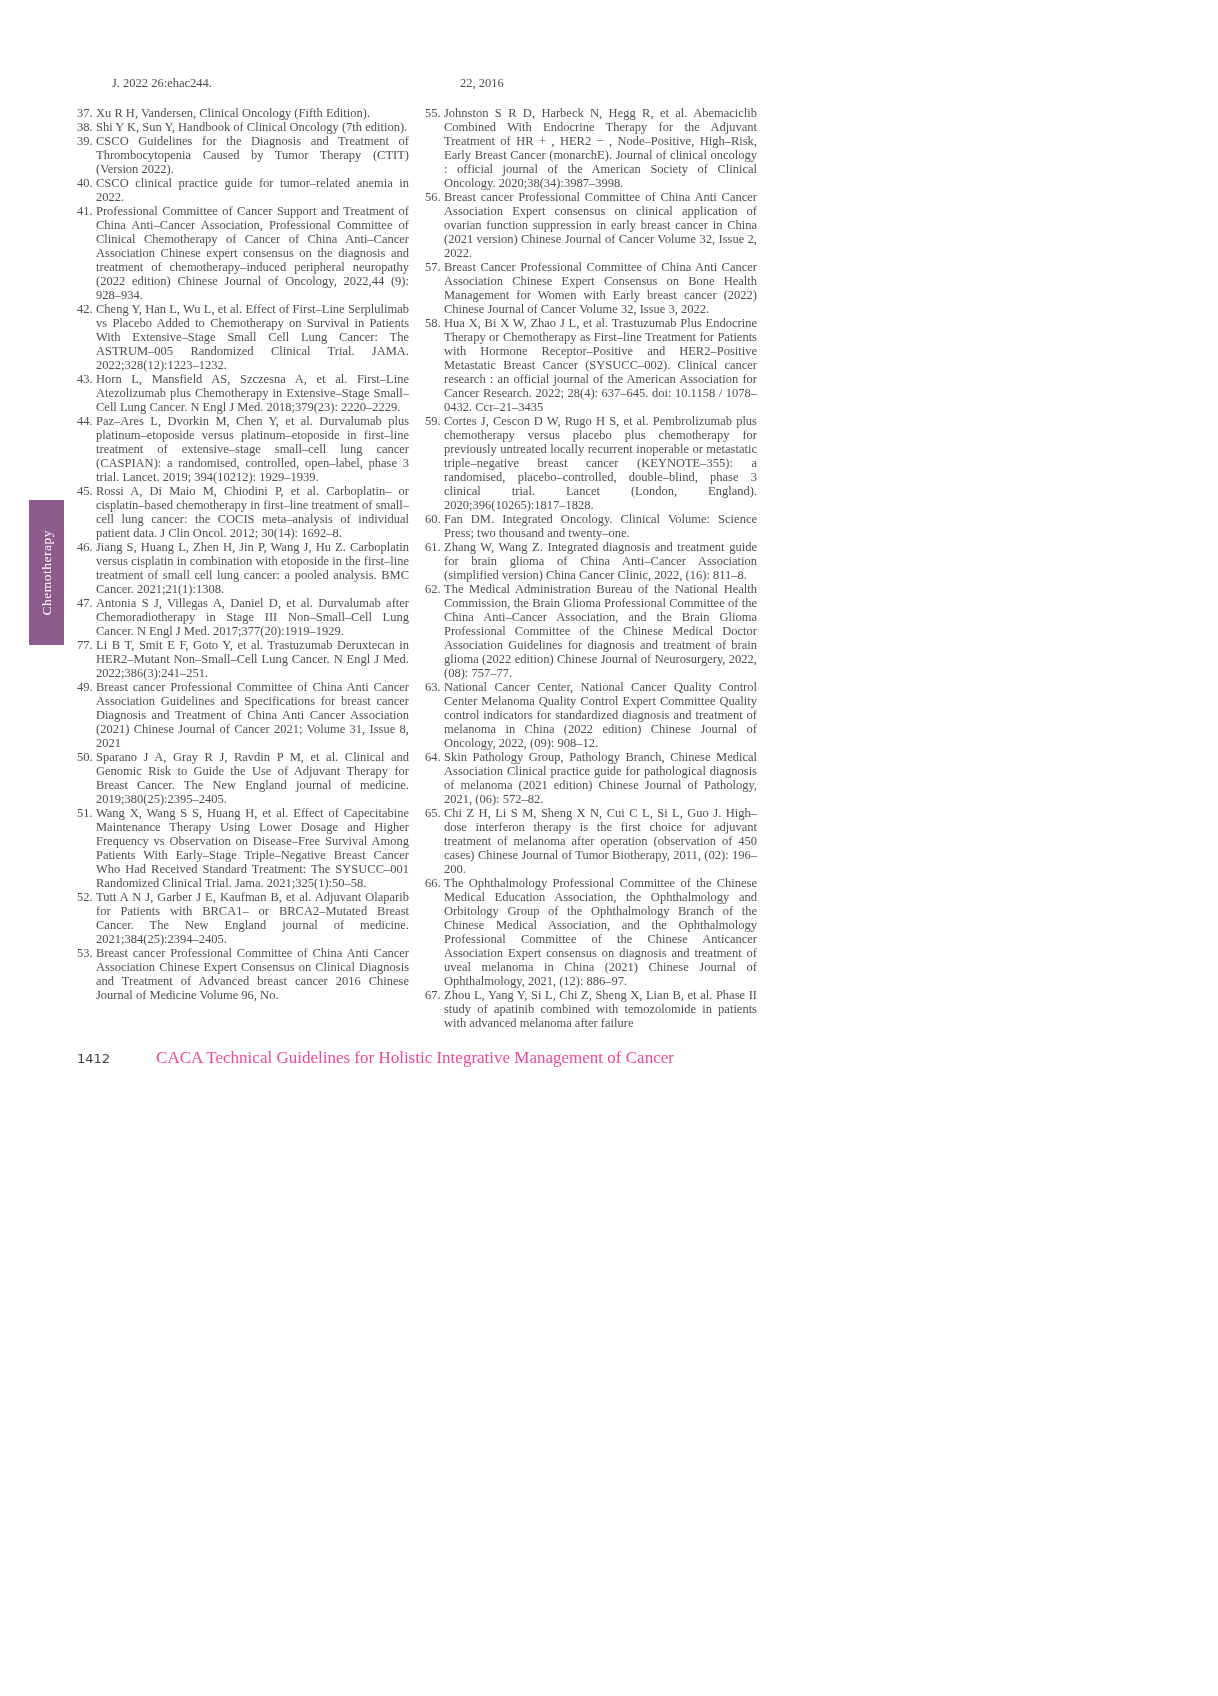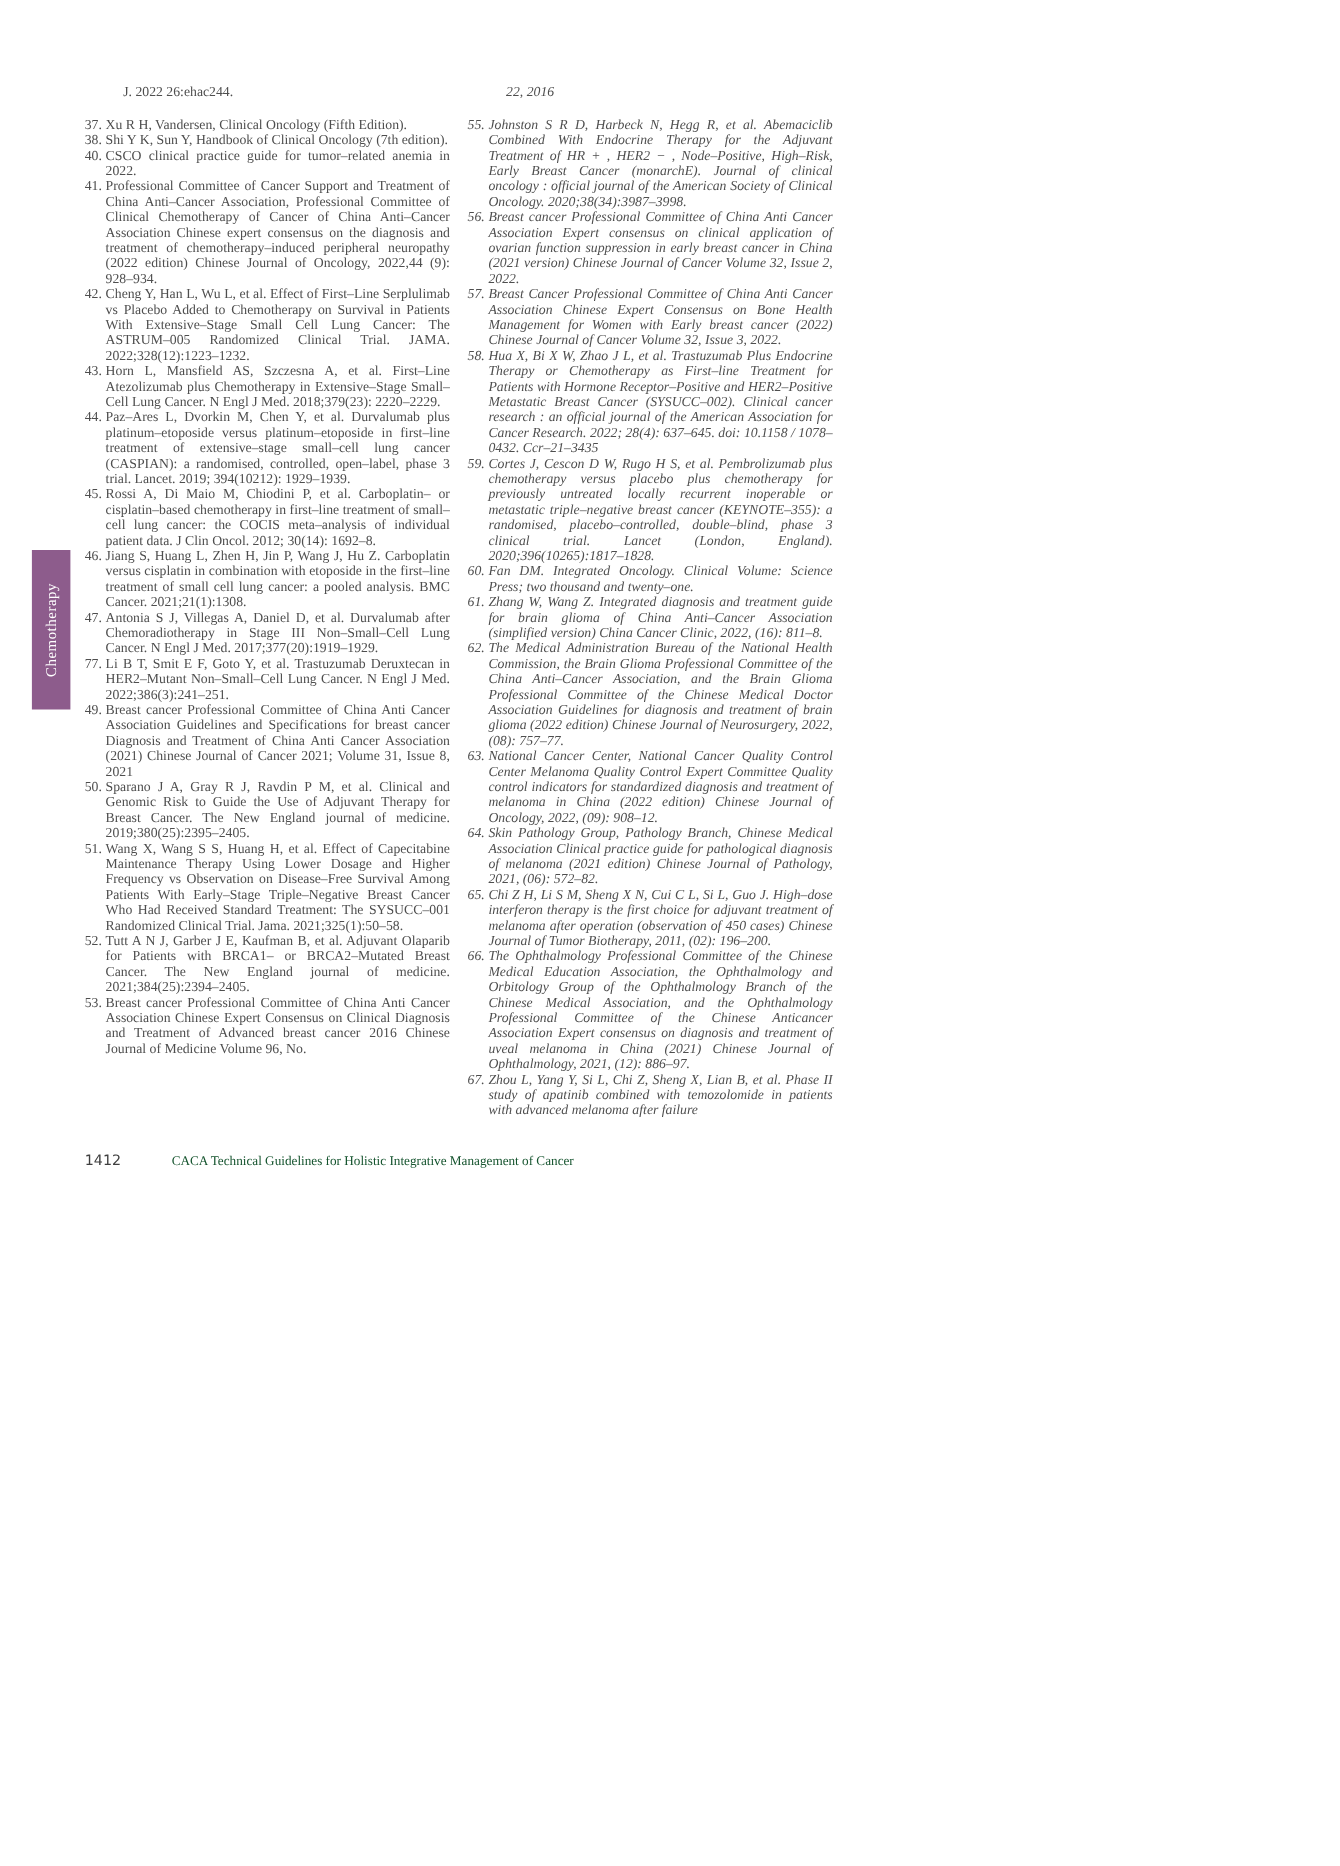--- a/index.html
+++ b/index.html
@@ -39,21 +39,21 @@
   }
   .col {
     position: absolute;
     top: 0;
     width: 332px;
     font-size: 12.5px;
     line-height: 14px;
     text-align: justify;
   }
   .col-left  { left: 77px; }
-  .col-right { left: 425px; font-style: italic; }
+  .col-right { left: 425px; }
   .carryover {
     margin: 16px;
     padding-left: 19px;
   }
   ol.reflist {
     list-style: none;
     margin: 0;
     padding: 0;
   }
   ol.reflist li {
@@ -73,22 +73,22 @@
     display: flex;
     align-items: center;
   }
   .footer .pagenum {
     font-family: "DejaVu Sans", "Liberation Sans", sans-serif;
     font-size: 13px;
     color: #3f3f3f;
   }
   .footer .foottitle {
     margin-left: 46px;
-    font-size: 12px;
-    color: #14532d;
+    font-size: 17px;
+    color: #ec4899;
   }
 </style>
 </head>
 <body>
 
 <div class="page">
 
   <aside class="chapter-tab">
     <span>Chemotherapy</span>
   </aside>
@@ -101,20 +101,23 @@
 
 
           <li>
             <span class="refnum">37.</span><span class="reftext">Xu R H, Vandersen, Clinical Oncology (Fifth Edition).</span>
           </li>
 
           <li>
             <span class="refnum">38.</span><span class="reftext">Shi Y K, Sun Y, Handbook of Clinical Oncology (7th edition).</span>
           </li>
 
+          <li>
+            <span class="refnum">39.</span><span class="reftext">CSCO Guidelines for the Diagnosis and Treatment of Thrombocytopenia Caused by Tumor Therapy (CTIT) (Version 2022).</span>
+          </li>
 
           <li>
             <span class="refnum">40.</span><span class="reftext">CSCO clinical practice guide for tumor–related anemia in 2022.</span>
           </li>
 
           <li>
             <span class="refnum">41.</span><span class="reftext">Professional Committee of Cancer Support and Treatment of China Anti–Cancer Association, Professional Committee of Clinical Chemotherapy of Cancer of China Anti–Cancer Association Chinese expert consensus on the diagnosis and treatment of chemotherapy–induced peripheral neuropathy (2022 edition) Chinese Journal of Oncology, 2022,44 (9): 928–934.</span>
           </li>
 
           <li>

